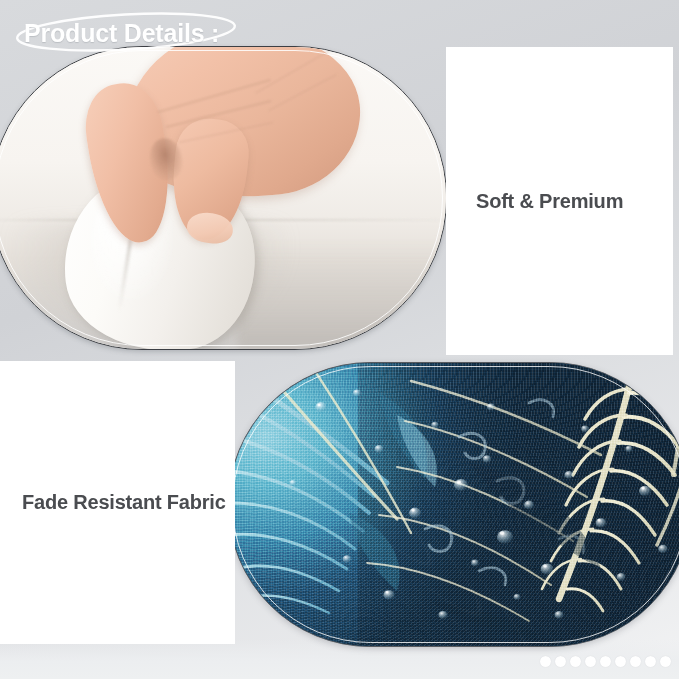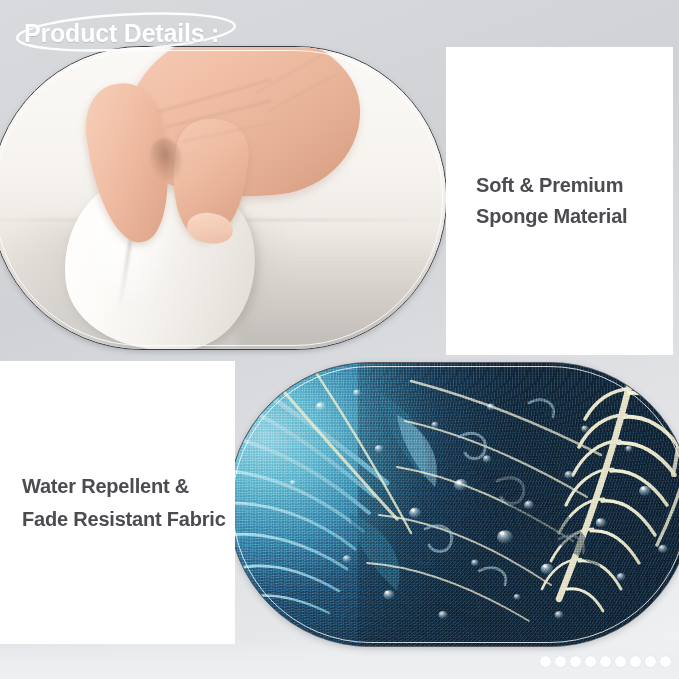--- a/index.html
+++ b/index.html
@@ -381,25 +381,23 @@
       <div class="knuckle-line kl1"></div>
       <div class="knuckle-line kl2"></div>
       <div class="knuckle-line kl3"></div>
       <div class="knuckle-line kl4"></div>
       <div class="knuckle-line kl5"></div>
     </div>
   </div>
 
   <div id="card-sponge-text">
     <div class="caption-line">Soft &amp; Premium</div>
-    <div class="caption-line">Sponge Material</div>
   </div>
 
   <div id="card-fabric-text">
-    <div class="caption-line">Water Repellent &amp;</div>
     <div class="caption-line">Fade Resistant Fabric</div>
   </div>
 
   <div id="panel-fabric">
     <div class="fabric-photo">
       <div class="fabric-base"></div>
       <div class="fabric-tint-dark"></div>
 
       <svg class="fronds" viewBox="0 0 462 283" preserveAspectRatio="none">
         <defs>

